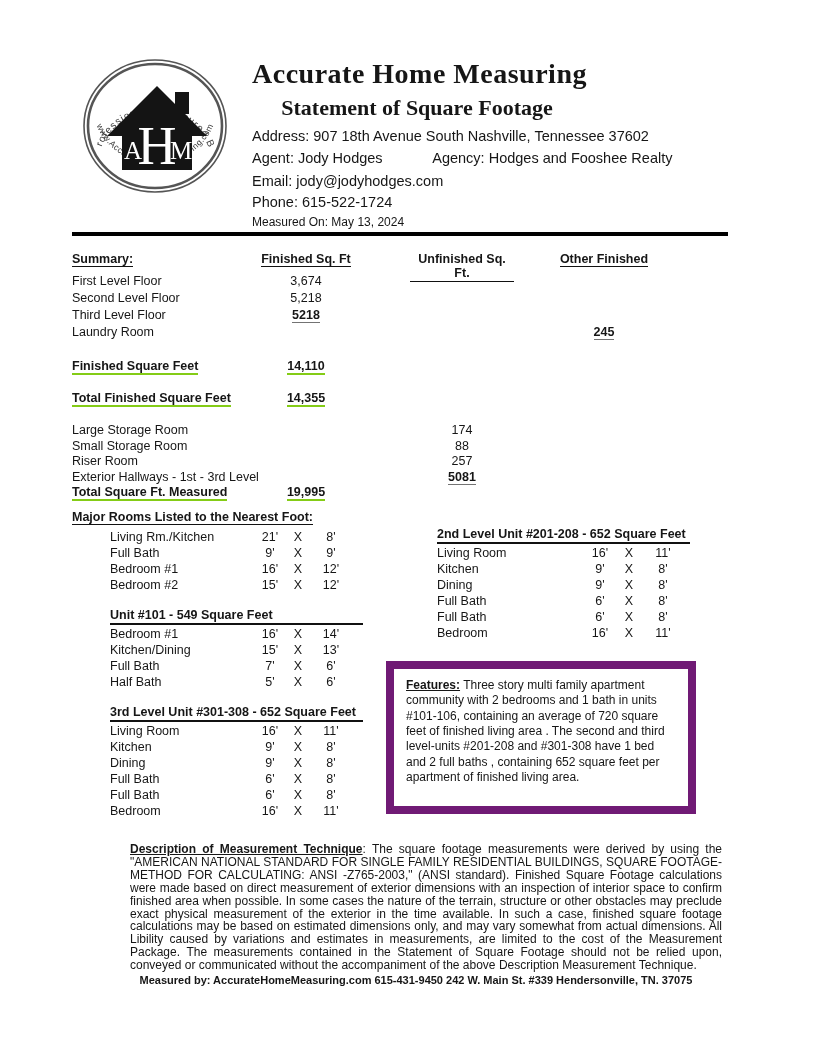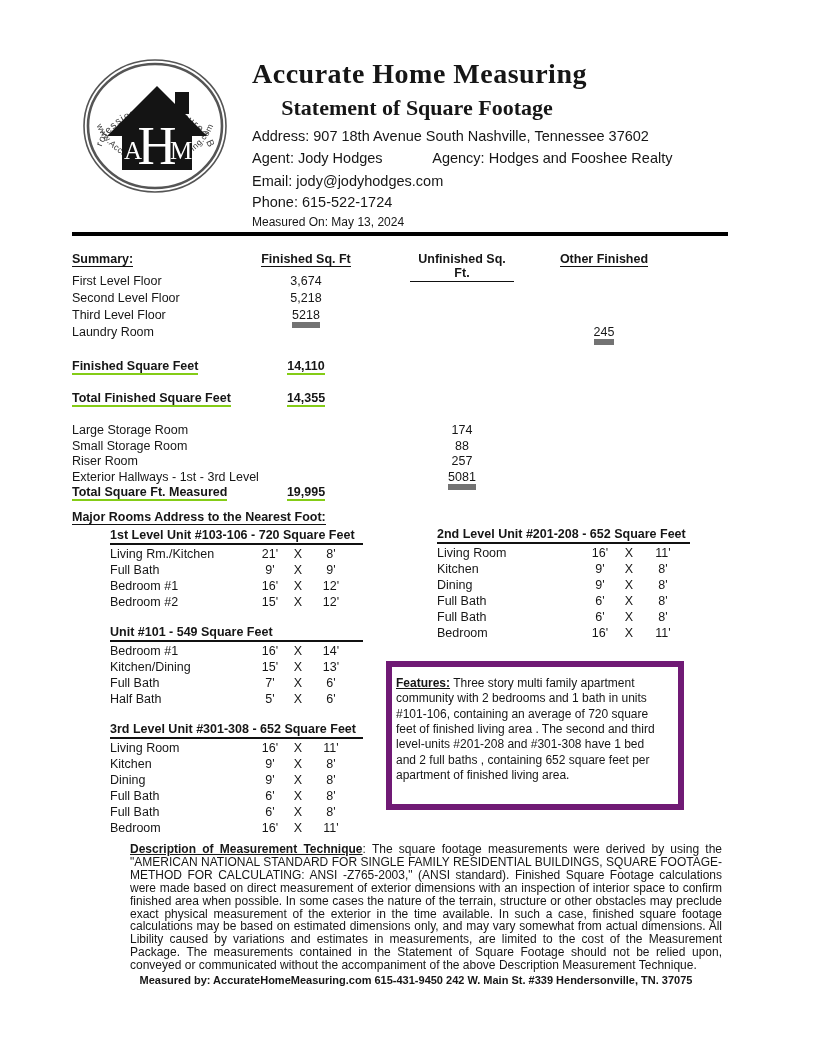--- a/index.html
+++ b/index.html
@@ -20,39 +20,39 @@
   .rule{position:absolute;left:72px;top:232px;width:656px;height:4px;background:#000;}
 
   
   .summary{position:absolute;left:72px;top:252px;width:664px;font-size:12.5px;line-height:1.15;}
   .srow{display:grid;grid-template-columns:186px 96px 56px 104px 42px 96px;}
   .h22{height:22px}.h17{height:17px}.h15{height:15.5px}
   .sp15{height:15px}.sp17{height:17px}
   .cc{text-align:center;}
   .hd{font-weight:bold;border-bottom:1.5px solid #111;display:inline-block;padding-bottom:0px;}
   .hdc{display:inline-block;font-weight:bold;border-bottom:1.5px solid #111;}
-  .uval{display:inline-block;border-bottom:6px solid #737373;}
+  .uval{display:inline-block;border-bottom:1px solid #737373;font-weight:bold;}
   .bu{display:inline-block;font-weight:bold;border-bottom:2px solid #84cc16;}
 
   
   .major{position:absolute;left:72px;top:510px;font-size:12.5px;}
   .major-title{font-weight:bold;border-bottom:1.5px solid #111;display:inline-block;}
   .unit-col-left{margin-left:38px;margin-top:3px;width:256px;}
   .unit-col-right{position:absolute;left:437px;top:527px;width:256px;font-size:12.5px;}
   .unit-head{font-weight:bold;border-bottom:2px solid #111;width:253px;padding-bottom:1px;
              white-space:nowrap;}
   .urow{display:grid;grid-template-columns:146px 28px 28px 38px;height:16px;align-items:end;}
   .urow-r{display:grid;grid-template-columns:148px 30px 28px 40px;height:16px;align-items:end;}
   .urow span:nth-child(2),.urow span:nth-child(3),.urow span:nth-child(4),
   .urow-r span:nth-child(2),.urow-r span:nth-child(3),.urow-r span:nth-child(4){text-align:center;}
   .tgap{height:16px;}
 
   
   .features{position:absolute;left:386px;top:661px;width:270px;min-height:118px;
-            border:6px solid #701a75;padding:9px 12px 10px 4px;font-size:12px;line-height:1.28;}
+            border:8px solid #701a75;padding:9px 12px 10px 12px;font-size:12px;line-height:1.28;}
   .feat-label{font-weight:bold;text-decoration:underline;}
 
   
   .description{position:absolute;left:130px;top:843px;width:592px;font-size:12px;
                line-height:12.9px;text-align:justify;}
   .desc-label{font-weight:bold;text-decoration:underline;}
 
   
   .footer{position:absolute;left:0;top:974px;width:816px;text-align:center;
           font-weight:bold;font-size:11px;padding-left:8px;}
@@ -195,24 +195,23 @@
       <span style="white-space:nowrap"><span class="bu">Total Square Ft. Measured</span></span>
       <span class="cc"><span class="bu">19,995</span></span>
       <span></span>
         <span></span>
         <span></span>
         <span></span>
     </div>
   </div>
 
   <div class="major">
-    <div><span class="major-title">Major Rooms Address to the Nearest Foot:</span></div>
+    <div><span class="major-title">Major Rooms Listed to the Nearest Foot:</span></div>
 
     <div class="unit-col-left">
-      <div class="unit-head">1st Level Unit #103-106 - 720 Square Feet</div>
       <div class="urow">
         <span>Living Rm./Kitchen</span>
           <span>21'</span>
           <span>X</span>
           <span>8'</span>
       </div>
       <div class="urow">
         <span>Full Bath</span>
           <span>9'</span>
           <span>X</span>

